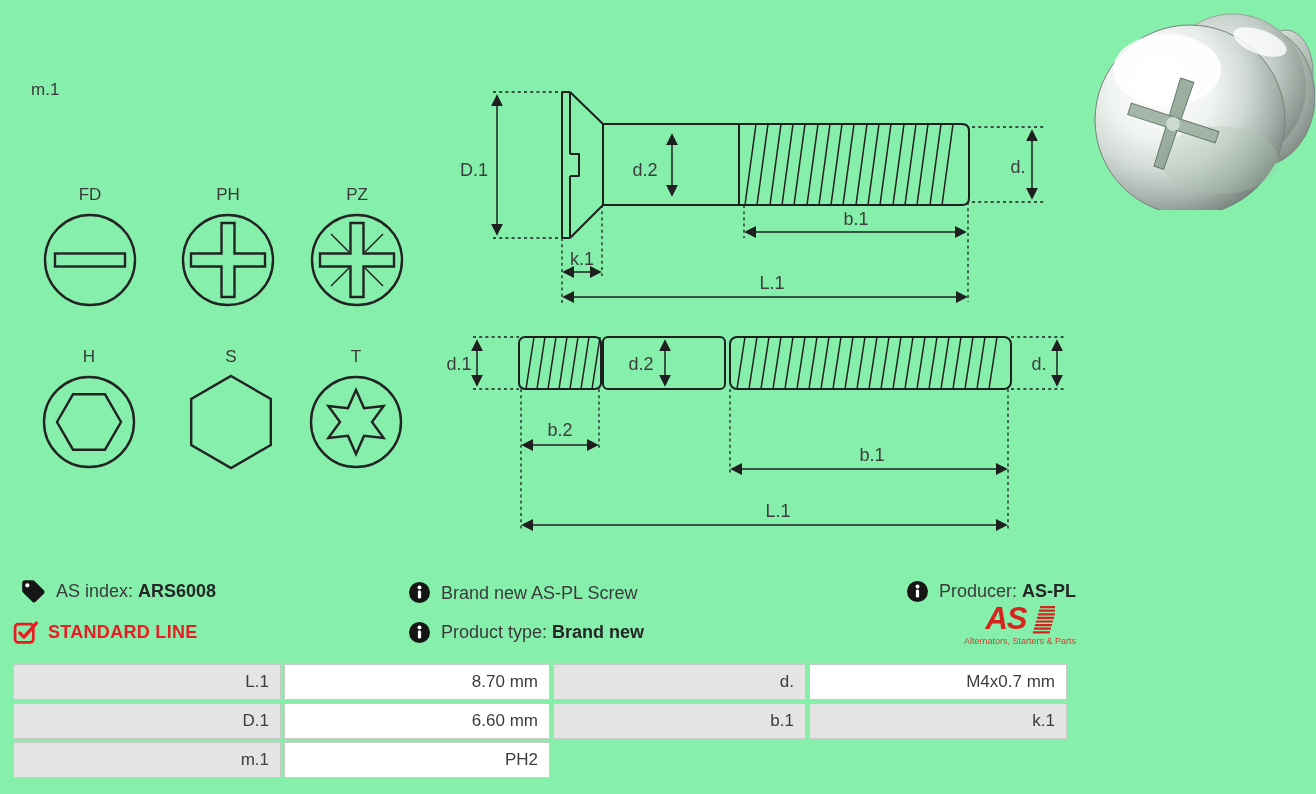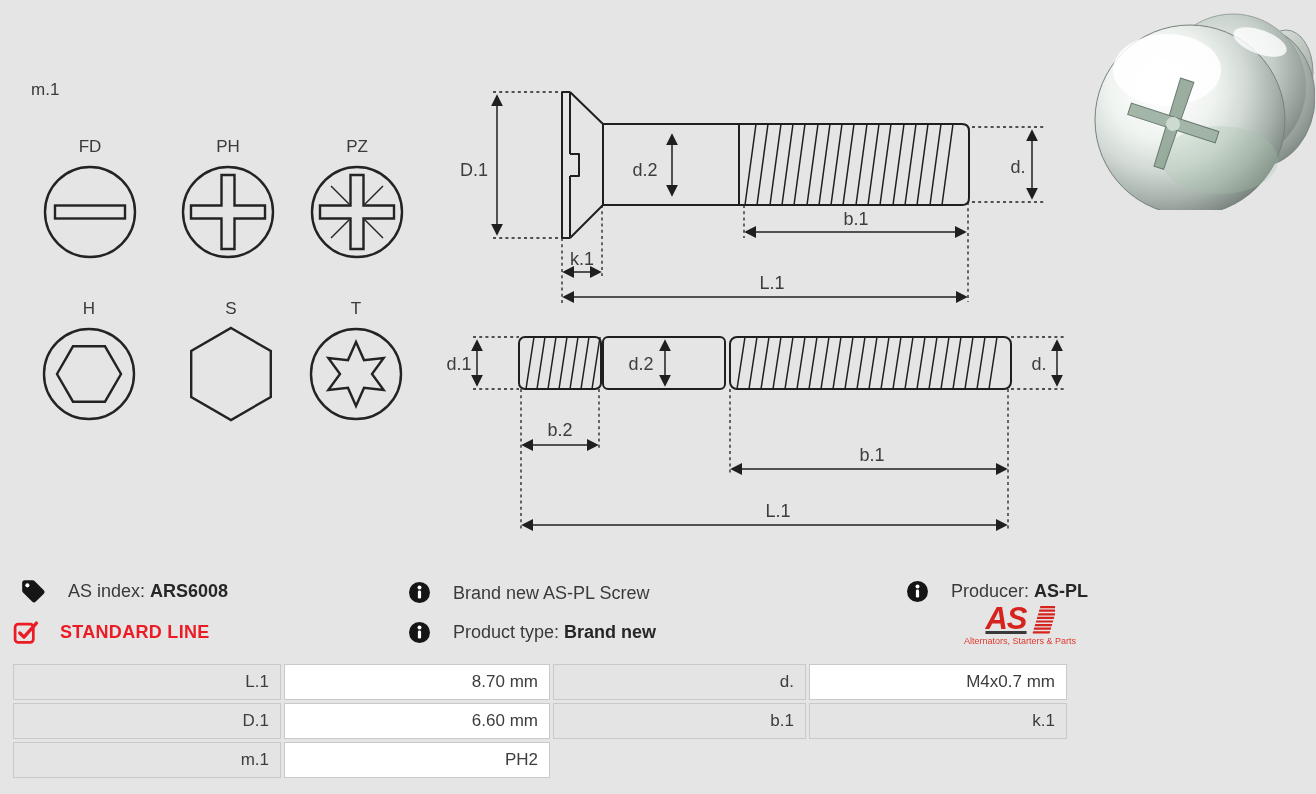--- a/index.html
+++ b/index.html
@@ -1,38 +1,38 @@
 <!DOCTYPE html>
 <html><head>
 <meta charset="utf-8">
 <style>
   html,body{margin:0;padding:0;background:#fff;}
-  #canvas{position:relative;width:1316px;height:794px;background:#e5e5e5;overflow:hidden;
+  #canvas{position:relative;width:1316px;height:794px;background:#86efac;overflow:hidden;
           font-family:"Liberation Sans",sans-serif;color:#3a3a3a;}
   .abs{position:absolute;}
   
-  .icon-cell{position:absolute;width:96px;text-align:center;}
+  .icon-cell{position:absolute;width:96px;text-align:center;margin-top:48px;}
   .icon-cell .lbl{font-size:17px;color:#3a3a3a;height:22px;line-height:22px;}
   .icon-cell svg{margin-top:6px;display:block;}
   .ic{stroke:#232323;stroke-width:2.4;fill:none;stroke-linejoin:miter;}
   .icthin{stroke:#232323;stroke-width:1.4;fill:none;}
   
   .ln{stroke:#1f1f1f;stroke-width:2;fill:none;stroke-linejoin:round;}
   .hat{stroke:#1f1f1f;stroke-width:1.5;fill:none;}
   .dot{stroke:#1f1f1f;stroke-width:1.3;stroke-dasharray:3 3.2;fill:none;}
   .dim{stroke:#1f1f1f;stroke-width:1.5;fill:none;}
   .dlab{font-family:"Liberation Sans",sans-serif;font-size:18px;fill:#3d3d3d;}
   
-  .inforow{position:absolute;display:flex;align-items:center;gap:22px;height:26px;}
+  .inforow{position:absolute;display:flex;align-items:center;gap:10px;height:26px;}
   .inforow .txt{font-size:18px;color:#3a3a3a;white-space:nowrap;}
   .inforow .txt b{color:#262626;}
   .red-bold{font-size:18px;font-weight:700;color:#ec1c24;letter-spacing:.3px;}
   
   #as-logo{position:absolute;left:952px;top:604px;width:136px;text-align:center;}
-  .logo-row{display:flex;justify-content:center;align-items:flex-start;gap:2px;text-decoration:underline;}
+  .logo-row{display:flex;justify-content:center;align-items:flex-start;gap:2px;}
   .logo-as{font-size:31px;font-weight:700;font-style:italic;color:#d7231d;
            letter-spacing:-1px;line-height:30px;}
   .logo-tagline{font-size:9px;color:#e0392e;margin-top:2px;white-space:nowrap;}
   
   #spec-table{position:absolute;left:13px;top:664px;display:grid;
               grid-template-columns:268px 266px 253px 258px;grid-auto-rows:36px;gap:3px;}
   #spec-table .cell{border:1px solid #c9c9c9;box-sizing:border-box;line-height:33px;
                     text-align:right;padding-right:11px;font-size:17px;color:#3d3d3d;}
   #spec-table .g{background:#e4e4e4;}
   #spec-table .w{background:#ffffff;}

